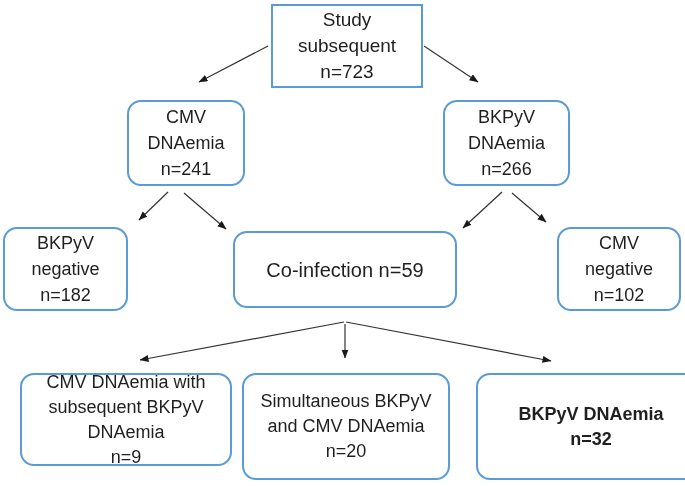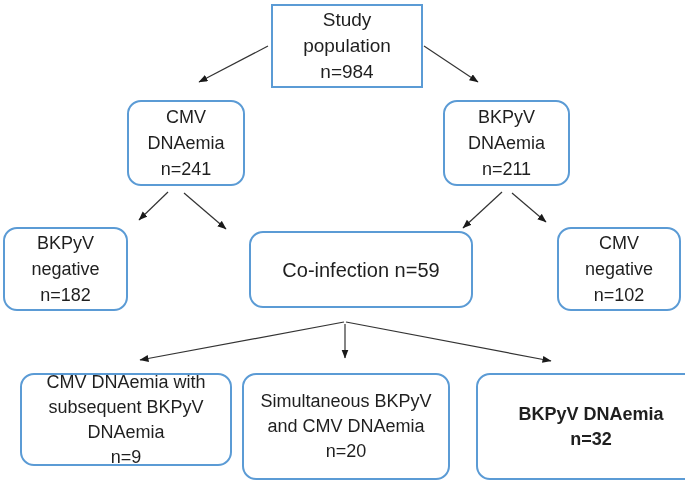--- a/index.html
+++ b/index.html
@@ -48,21 +48,21 @@
     font-size: 20px;
   }
   .node.small-lh {
     line-height: 25px;
   }
   
   #n-study   { left:271px; top:4px;   width:152px; height:84px; }
   #n-cmv     { left:127px; top:100px; width:118px; height:86px; }
   #n-bkpyv   { left:443px; top:100px; width:127px; height:86px; }
   #n-bkneg   { left:3px;   top:227px; width:125px; height:84px; }
-  #n-coinf   { left:249px; top:231px; width:224px; height:77px; }
+  #n-coinf   { left:233px; top:231px; width:224px; height:77px; }
   #n-cmvneg  { left:557px; top:227px; width:124px; height:84px; }
   #n-cmvsub  { left:20px;  top:373px; width:212px; height:93px; }
   #n-simul   { left:242px; top:373px; width:208px; height:107px; }
   #n-bksub   { left:476px; top:373px; width:230px; height:107px;font-weight:bold; }
 </style>
 </head>
 <body>
 
 <div class="canvas">
 
@@ -78,34 +78,34 @@
     <line x1="184" y1="193" x2="226" y2="229" stroke="#333333" stroke-width="1.2" marker-end="url(#ah)"></line>
     <line x1="502" y1="192" x2="463" y2="228" stroke="#333333" stroke-width="1.2" marker-end="url(#ah)"></line>
     <line x1="512" y1="193" x2="546" y2="222" stroke="#333333" stroke-width="1.2" marker-end="url(#ah)"></line>
     <line x1="344" y1="322" x2="140" y2="360" stroke="#333333" stroke-width="1.2" marker-end="url(#ah)"></line>
     <line x1="345" y1="324" x2="345" y2="358" stroke="#333333" stroke-width="1.2" marker-end="url(#ah)"></line>
     <line x1="346" y1="322" x2="551" y2="361" stroke="#333333" stroke-width="1.2" marker-end="url(#ah)"></line>
   </svg>
 
   <div id="n-study" class="node square">
     <div>Study</div>
-    <div>population</div>
-    <div>n=984</div>
+    <div>subsequent</div>
+    <div>n=723</div>
   </div>
 
   <div id="n-cmv" class="node">
     <div>CMV</div>
     <div>DNAemia</div>
     <div>n=241</div>
   </div>
 
   <div id="n-bkpyv" class="node">
     <div>BKPyV</div>
     <div>DNAemia</div>
-    <div>n=211</div>
+    <div>n=266</div>
   </div>
 
   <div id="n-bkneg" class="node">
     <div>BKPyV</div>
     <div>negative</div>
     <div>n=182</div>
   </div>
 
   <div id="n-coinf" class="node wide">
     <div>Co-infection n=59</div>

